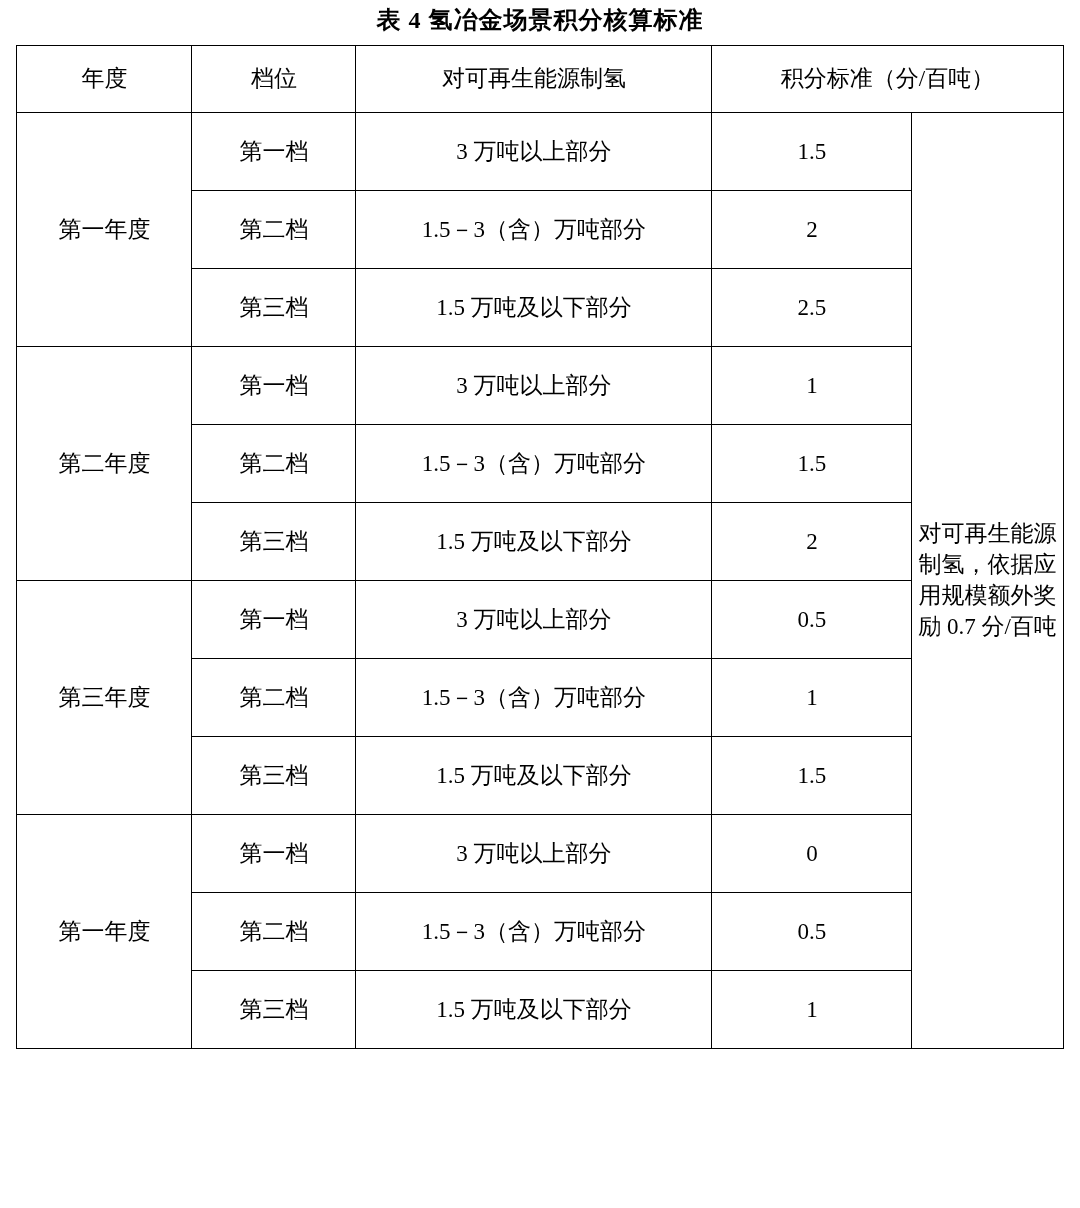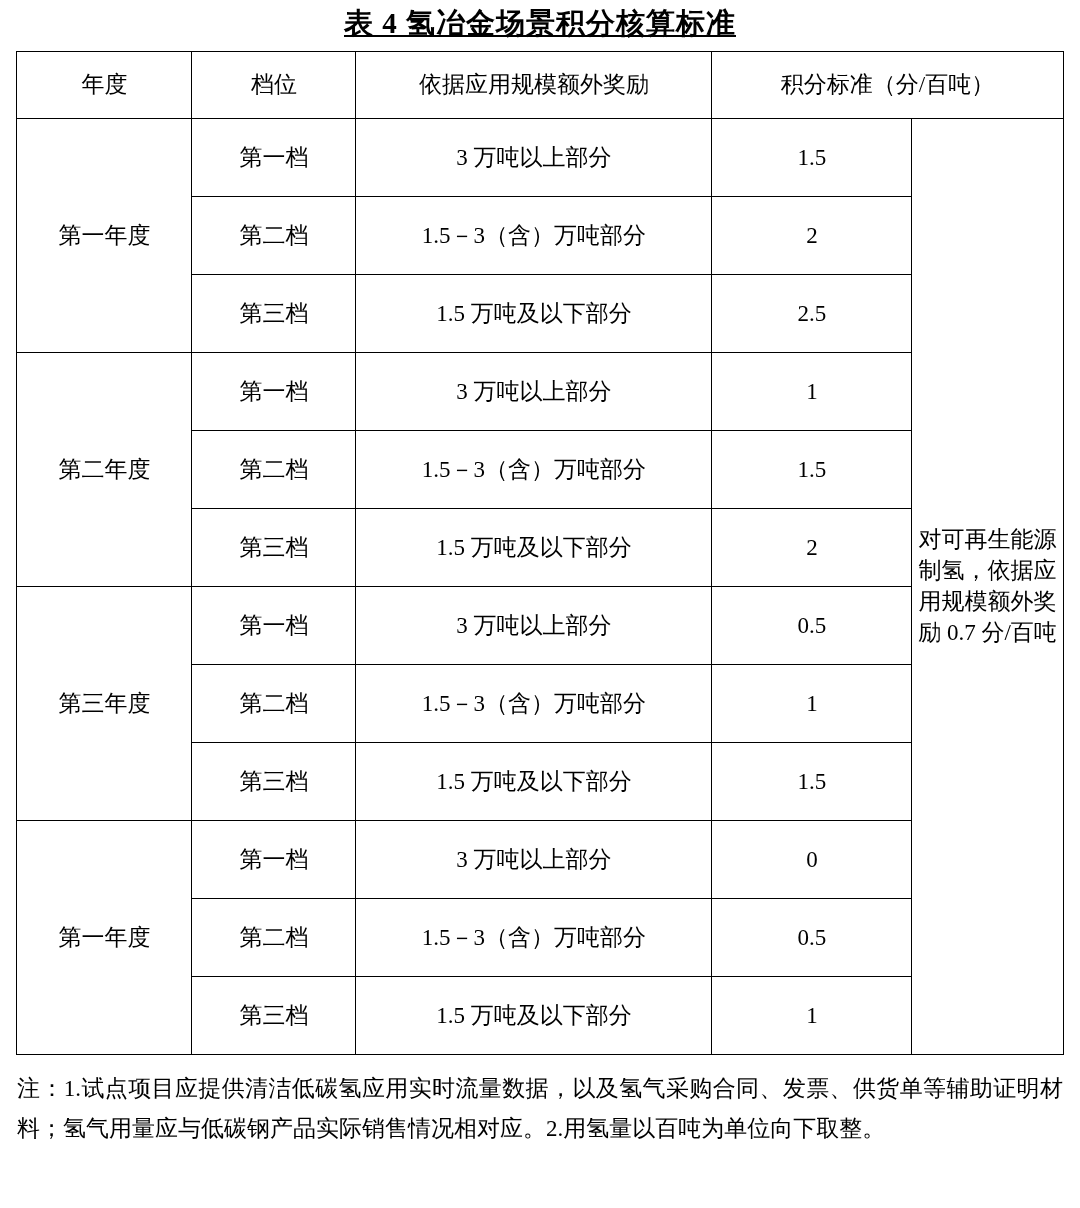--- a/index.html
+++ b/index.html
@@ -14,26 +14,25 @@
     color: #000000;
     overflow: hidden;
   }
   .page {
     width: 1080px;
     box-sizing: border-box;
     padding: 0 16px;
   }
   .table-title {
     text-align: center;
-    font-size: 29px;
+    font-size: 24px;
     font-weight: bold;
     letter-spacing: 1px;
     padding: 6px 0 10px 0;
     line-height: 1.2;
-    text-decoration: underline;
   }
   table.score-table {
     border-collapse: collapse;
     width: 1046px;
     margin: 0 auto;
     table-layout: fixed;
     padding-left: 45px;
   }
   table.score-table td,
   table.score-table th {
@@ -83,21 +82,21 @@
       <col class="col-year">
       <col class="col-tier">
       <col class="col-scale">
       <col class="col-score">
       <col class="col-note">
     </colgroup>
     <thead>
       <tr>
         <td>年度</td>
         <td>档位</td>
-        <td>依据应用规模额外奖励</td>
+        <td>对可再生能源制氢</td>
         <td colspan="2">积分标准（分/百吨）</td>
       </tr>
     </thead>
     <tbody>
       <tr>
         <td rowspan="3">第一年度</td>
         <td>第一档</td>
         <td>3 万吨以上部分</td>
         <td>1.5</td>
         <td class="note-cell" rowspan="12">对可再生能源制氢，依据应用规模额外奖励 0.7 分/百吨</td>
@@ -159,15 +158,14 @@
         <td>0.5</td>
       </tr>
       <tr>
         <td>第三档</td>
         <td>1.5 万吨及以下部分</td>
         <td>1</td>
       </tr>
     </tbody>
   </table>
 
-  <div class="footnote">注：1.试点项目应提供清洁低碳氢应用实时流量数据，以及氢气采购合同、发票、供货单等辅助证明材料；氢气用量应与低碳钢产品实际销售情况相对应。2.用氢量以百吨为单位向下取整。</div>
 
 </div>
 
 </body></html>

